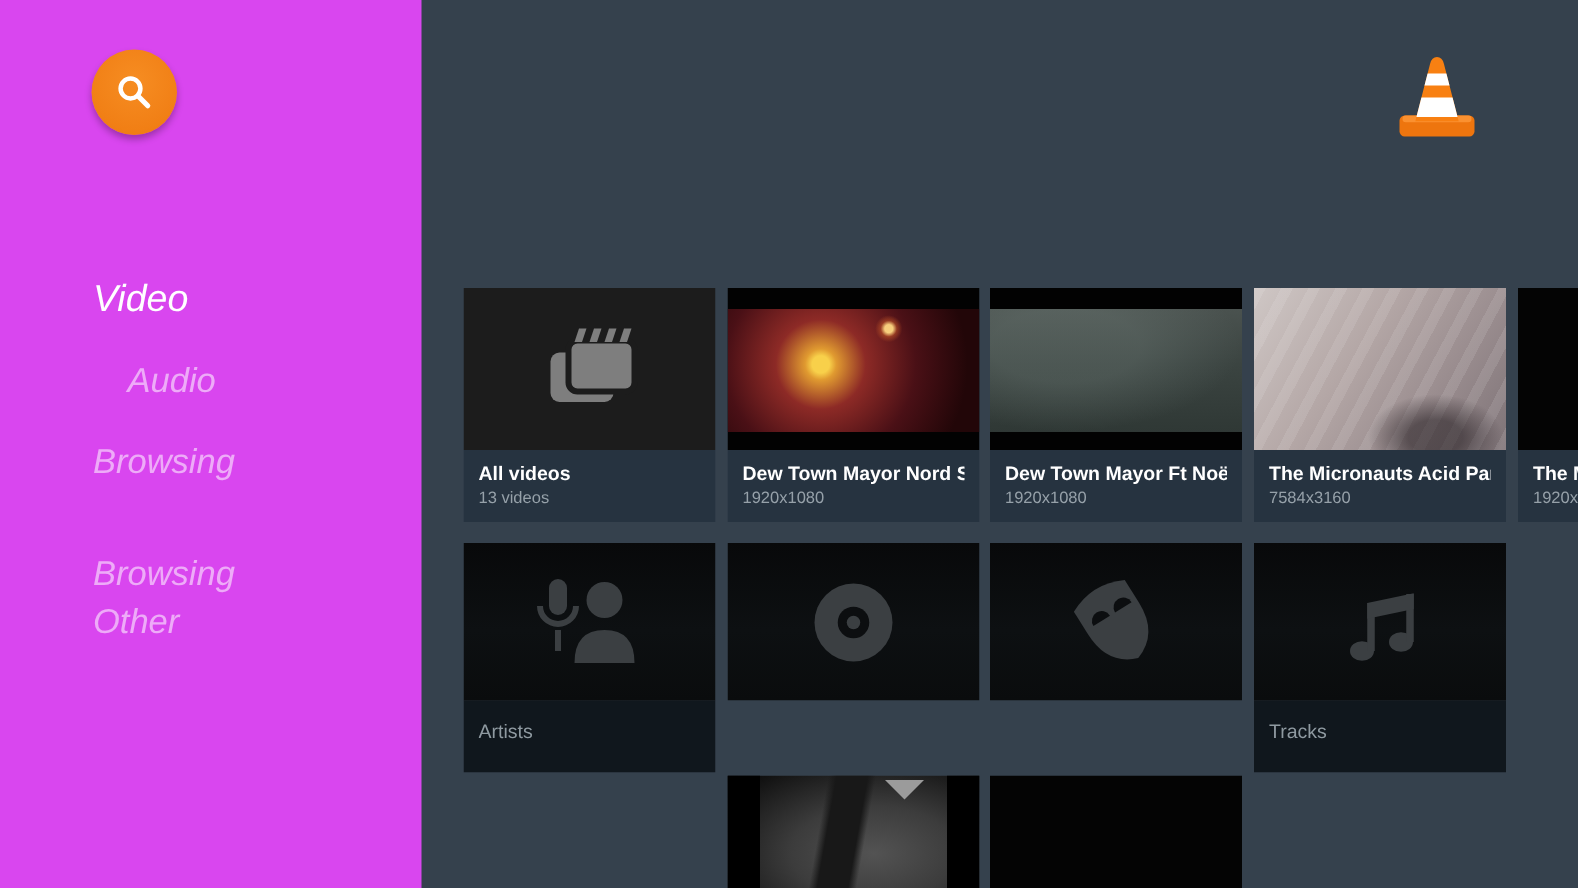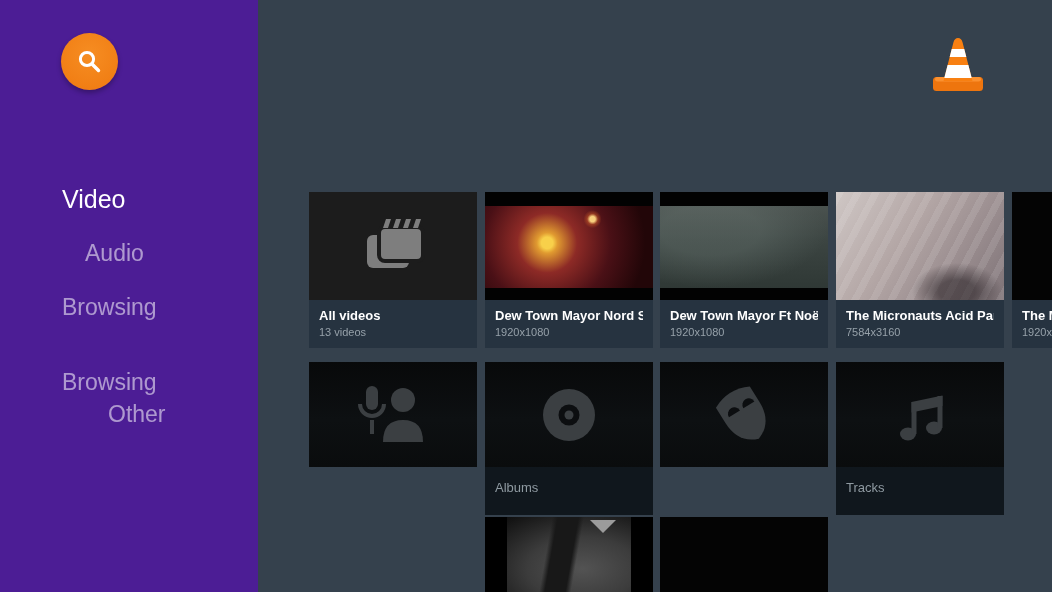--- a/index.html
+++ b/index.html
@@ -5,41 +5,42 @@
   * { margin:0; padding:0; box-sizing:border-box; }
   html,body { width:1052px; height:592px; overflow:hidden; }
   body {
     font-family:"Liberation Sans","DejaVu Sans",sans-serif;
     background:#35414D;
     position:relative;
   }
 
   
   .sidebar {
-    position:absolute; left:0; top:0; width:258px; height:592px;
-    background:#4c1d95;
+    position:absolute; left:0; top:0; width:281px; height:592px;
+    background:#d946ef;
+    font-style:italic;
   }
   .search-btn {
     position:absolute; left:61px; top:33px; width:57px; height:57px;
     border:none; border-radius:50%;
     background:radial-gradient(circle at 50% 38%, #F68D22 0%, #F17F15 70%, #EA7711 100%);
     box-shadow:0 3px 5px rgba(0,0,0,0.28);
     cursor:pointer; display:flex; align-items:center; justify-content:center;
   }
   .nav { position:absolute; left:62px; top:0; right:10px; }
   .nav-item {
     position:absolute; left:0; white-space:nowrap;
     font-size:23px; color:rgba(255,255,255,0.55); cursor:pointer;
   }
   .nav-item.active { font-size:25px; color:#FFFFFF; font-weight:500; }
   .nav-item:nth-child(1){ top:185px; }
   .nav-item:nth-child(2){ top:240px;margin-left:23px; }
   .nav-item:nth-child(3){ top:294px; }
   .nav-item:nth-child(4){ top:347px;margin-top:22px; }
-  .nav-item:nth-child(5){ top:401px;margin-left:46px; }
+  .nav-item:nth-child(5){ top:401px; }
 
   
   .logo { position:absolute; left:928px; top:36px; width:60px; height:56px; }
 
   
   .row { position:absolute; left:0; top:0; width:1052px; }
   .card {
     position:absolute; width:168px; cursor:pointer;
     overflow:hidden;
   }
@@ -199,31 +200,31 @@
           <svg class="icon-svg" width="74" height="62" viewBox="0 0 74 62">
        <g fill="#3B3F42">
          <circle cx="47" cy="16" r="12"></circle>
          <path d="M27,58 Q27,36 47,36 Q67,36 67,58 Z"></path>
          <rect x="10" y="2" width="12" height="24" rx="6"></rect>
          <path d="M4,20 a12,12 0 0 0 24,0" fill="none" stroke="#3B3F42" stroke-width="4"></path>
          <rect x="14" y="36" width="4" height="14"></rect>
        </g>
      </svg>
         </div>
+        <div class="label lb-dark">
+          <div class="title">Artists</div>
+        </div>
       </div>
       <div class="card" style="left: 485px;">
         <div class="thumb t-cat" style="height: 105px;">
           <svg class="icon-svg" width="62" height="62" viewBox="0 0 62 62">
        <circle cx="31" cy="31" r="26" fill="#3B3F42"></circle>
        <circle cx="31" cy="31" r="10.5" fill="#0C0E10"></circle>
        <circle cx="31" cy="31" r="4.5" fill="#3B3F42"></circle>
      </svg>
-        </div>
-        <div class="label lb-dark">
-          <div class="title">Albums</div>
         </div>
       </div>
       <div class="card" style="left: 660px;">
         <div class="thumb t-cat" style="height: 105px;">
           <svg class="icon-svg" width="74" height="66" viewBox="0 0 74 66">
        <g transform="rotate(-32 37 33)">
          <path d="M17,12 Q37,2 57,12 L57,30 Q57,54 37,61 Q17,54 17,30 Z" fill="#3B3F42"></path>
          <path d="M23,27 a6.5,6.5 0 0 1 13,0 Z" fill="#0C0E10"></path>
          <path d="M40,27 a6.5,6.5 0 0 1 13,0 Z" fill="#0C0E10"></path>
        </g>

